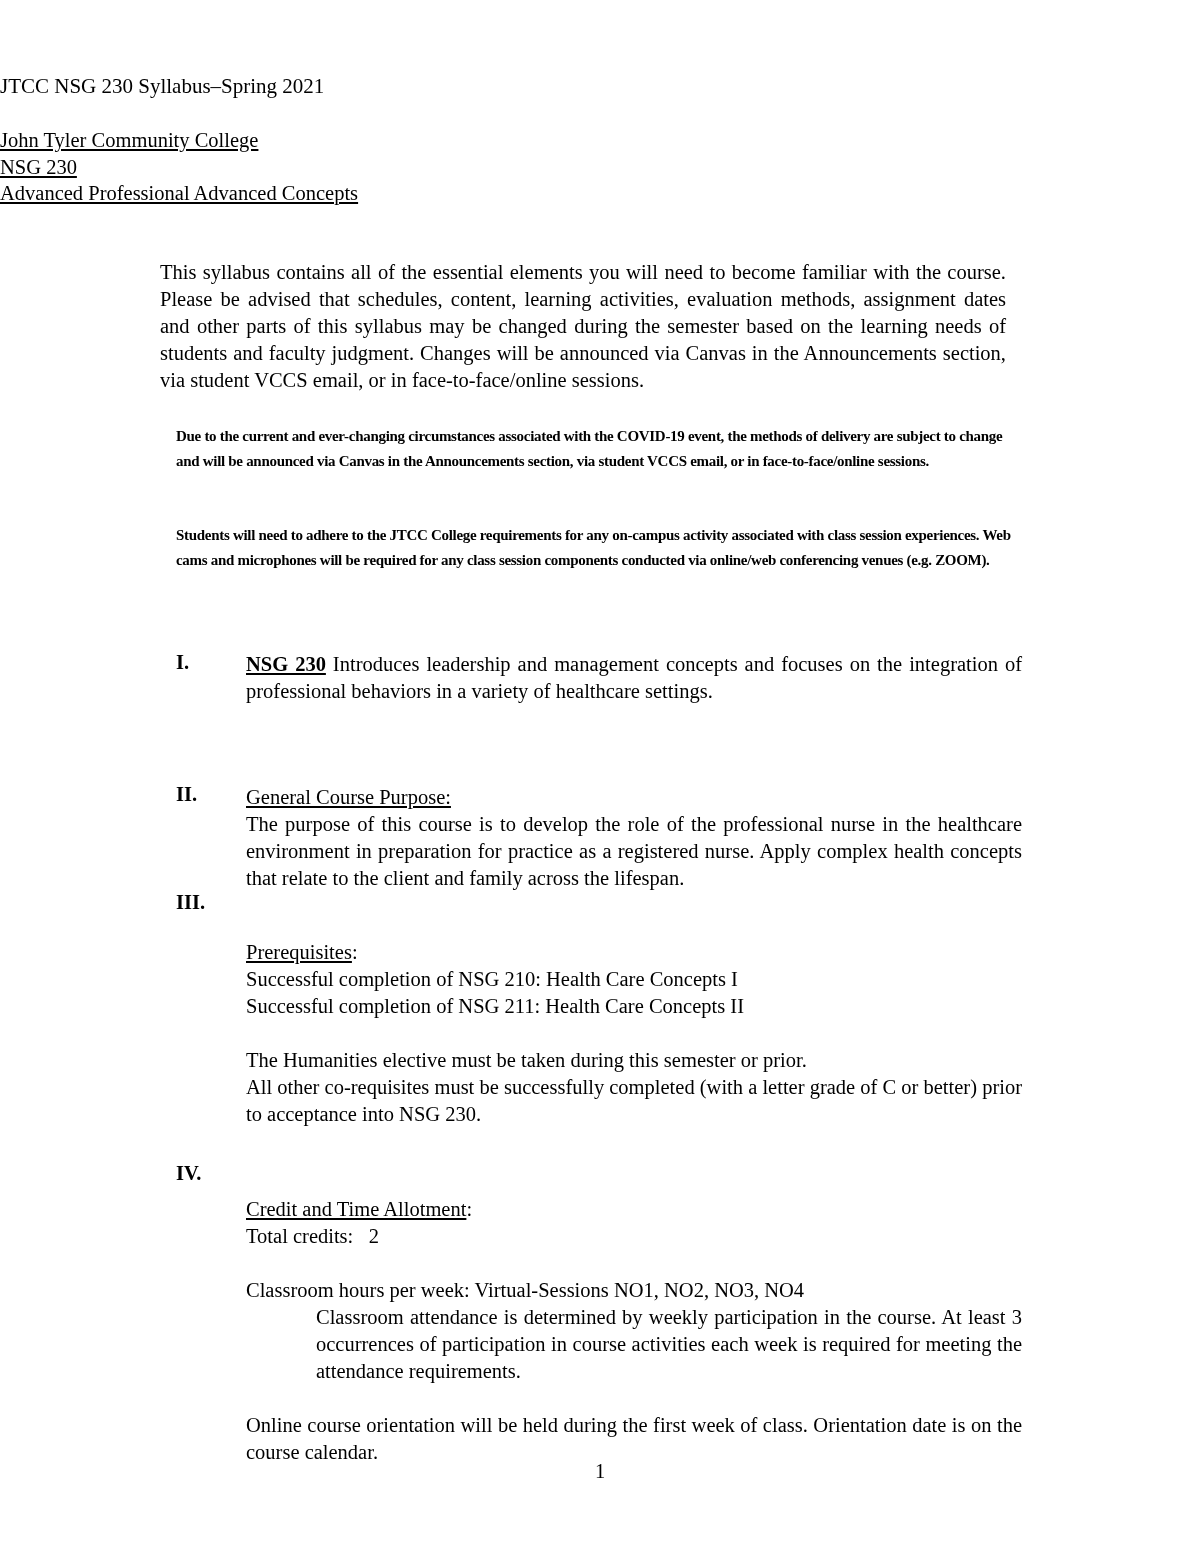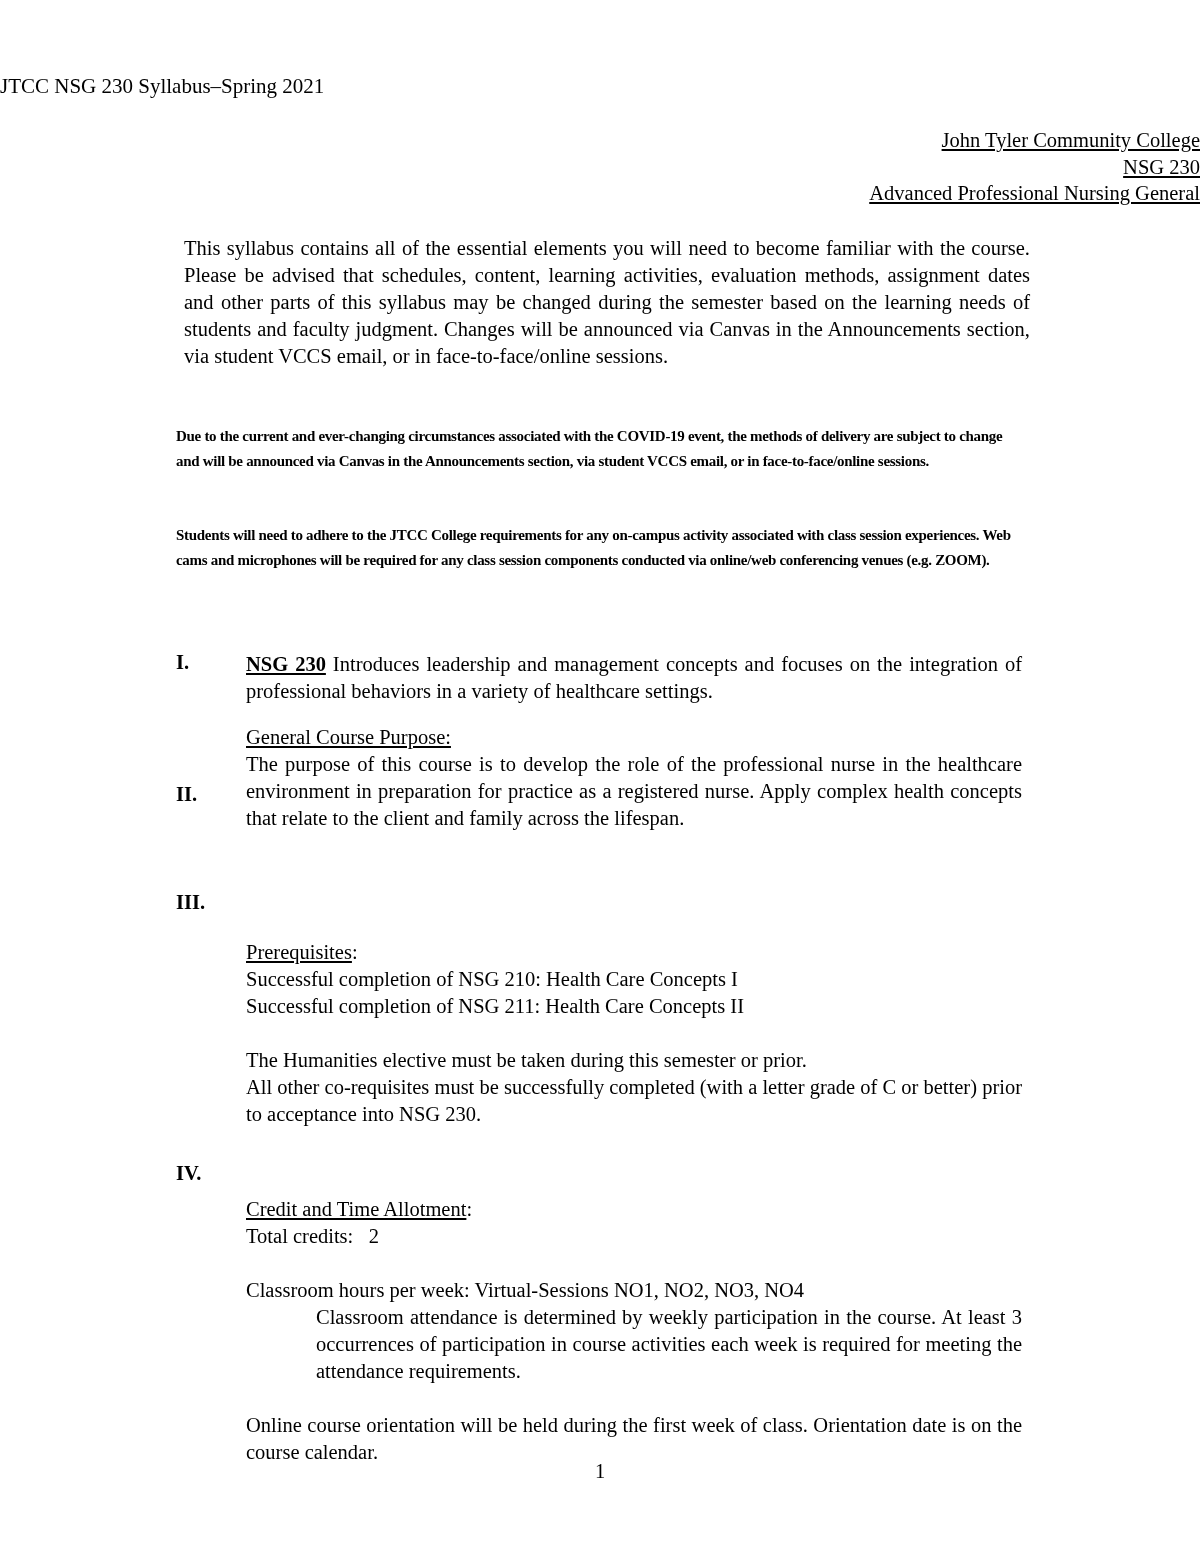--- a/index.html
+++ b/index.html
@@ -3,23 +3,23 @@
 <meta charset="utf-8">
 <style>
   html, body { margin: 0; padding: 0; background: #ffffff; }
   body {
     width: 1200px; height: 1553px; position: relative; overflow: hidden;
     font-family: "Liberation Serif", "DejaVu Serif", serif;
     color: #000; font-size: 20.5px;
   }
   .abs { position: absolute; }
   .header-run { left: 0; right: 108px; top: 74px; font-size: 21px; }
-  .title-block { left: 0; width: 1200px; top: 127px; text-align: right; line-height: 26.5px; font-size: 20.5px; }
+  .title-block { left: 0; width: 1200px; top: 127px; text-align: left; line-height: 26.5px; font-size: 20.5px; }
   .title-block div { text-decoration: underline; }
-  .para { left: 184px; width: 846px; line-height: 27px; text-align: justify; }
+  .para { left: 160px; width: 846px; line-height: 27px; text-align: justify; margin-top: 24px; }
   .intro { top: 235px; }
   .bold-para { left: 176px; width: 846px; line-height: 25px; font-weight: bold; font-size: 15px; letter-spacing: -0.3px; }
   .covid { top: 424px; }
   .students { top: 523px; }
   .sec-num { left: 176px; font-weight: bold; }
   .sec-body { left: 246px; width: 776px; line-height: 27px; }
   .sec-body .head { text-decoration: underline; }
   .just { text-align: justify; }
   .indent2 { padding-left: 70px; text-align: justify; }
   .gap { height: 27px; }
@@ -27,35 +27,35 @@
   u.b { font-weight: bold; }
 </style>
 </head>
 <body>
 
 <div class="abs header-run">JTCC NSG 230 Syllabus–Spring 2021</div>
 
 <div class="abs title-block">
   <div>John Tyler Community College</div>
   <div>NSG 230</div>
-  <div>Advanced Professional Nursing General</div>
+  <div>Advanced Professional Advanced Concepts</div>
 </div>
 
 <div class="abs para intro">This syllabus contains all of the essential elements you will need to become familiar with the course.  Please be advised that schedules, content, learning activities, evaluation methods, assignment dates and other parts of this syllabus may be changed during the semester based on the learning needs of students and faculty judgment.  Changes will be announced via Canvas in the Announcements section, via student VCCS email, or in face-to-face/online sessions.</div>
 
 <div class="abs bold-para covid">Due to the current and ever-changing circumstances associated with the COVID-19 event, the methods of delivery are subject to change and will be announced via Canvas in the Announcements section, via student VCCS email, or in face-to-face/online sessions.</div>
 <div class="abs bold-para students">Students will need to adhere to the JTCC College requirements for any on-campus activity associated with class session experiences.  Web cams and microphones will be required for any class session components conducted via online/web conferencing venues (e.g. ZOOM).</div>
 
 <div class="abs sec-num" style="top:651px;">I.</div>
 <div class="abs sec-body" style="top:651px;">
   <div class="just"><u class="b">NSG 230</u><span> Introduces leadership and management concepts and focuses on the integration of professional behaviors in a variety of healthcare settings.</span></div>
 </div>
 
 <div class="abs sec-num" style="top:756px;margin-top:27px;">II.</div>
-<div class="abs sec-body" style="top:724px;">
+<div class="abs sec-body" style="top:784px;">
   <div class="head">General Course Purpose:</div>
   <div class="just">The purpose of this course is to develop the role of the professional nurse in the healthcare environment in preparation for practice as a registered nurse. Apply complex health concepts that relate to the client and family across the lifespan.</div>
 </div>
 
 <div class="abs sec-num" style="top:891px;">III.</div>
 <div class="abs sec-body" style="top:891px;margin-top:48px;">
   <div><span class="head">Prerequisites</span><span>:</span></div>
   <div>Successful completion of NSG 210:  Health Care Concepts I</div>
   <div>Successful completion of NSG 211:  Health Care Concepts II</div>
   <div class="gap"></div>

